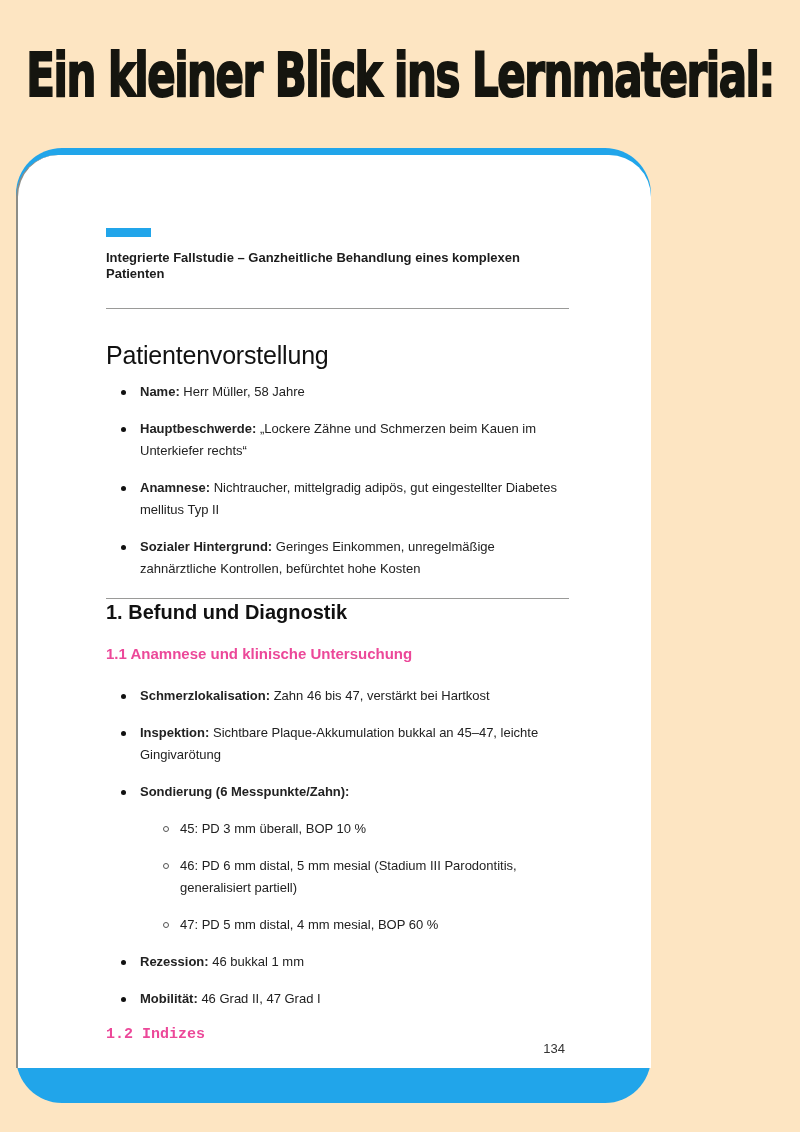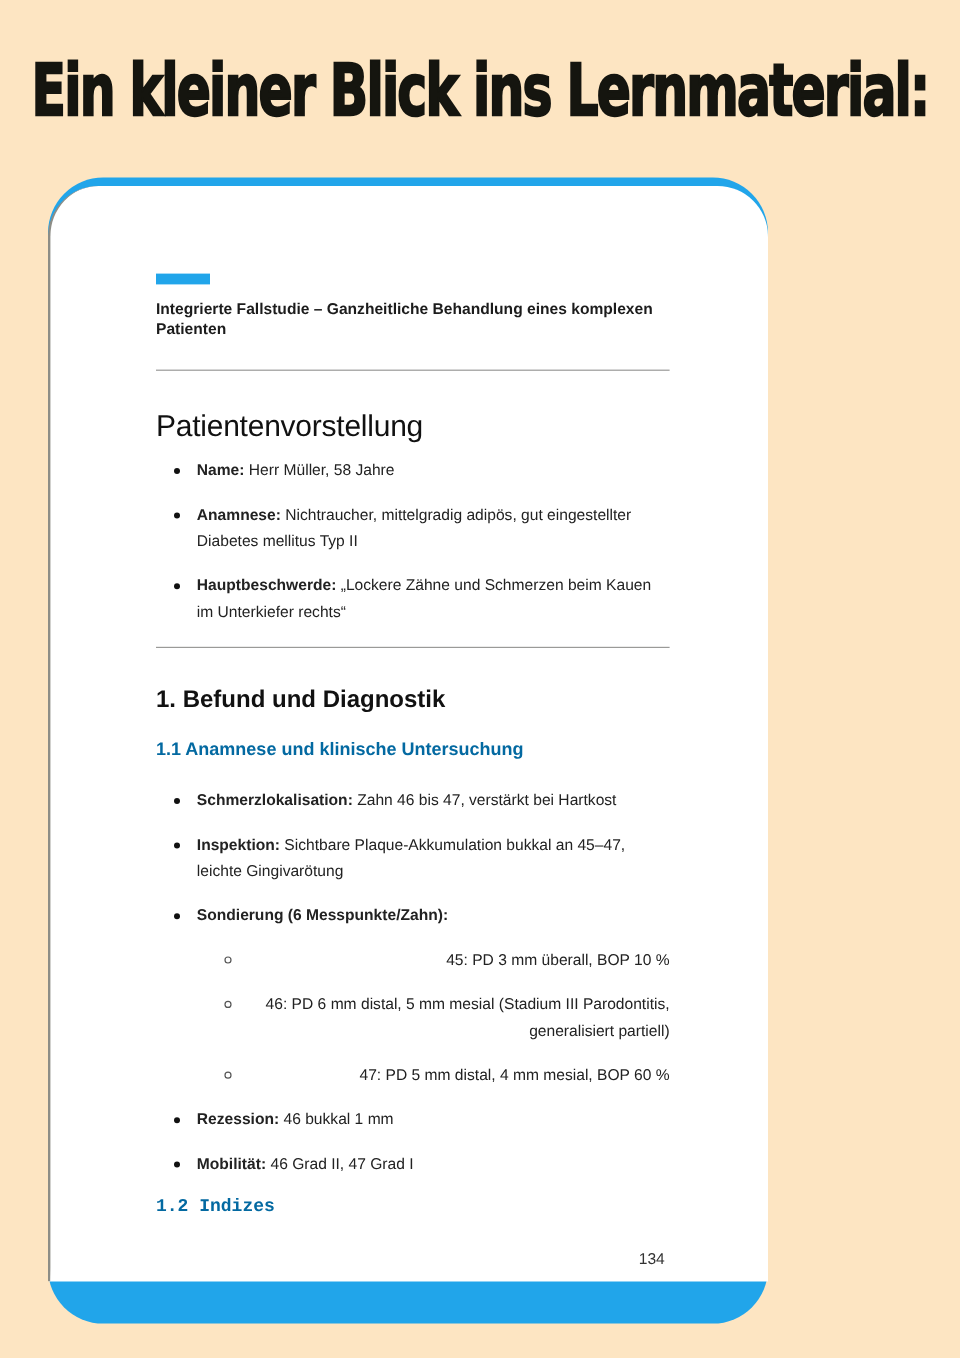--- a/index.html
+++ b/index.html
@@ -21,24 +21,25 @@
     line-height:96px;
     color:#15150f;
     -webkit-text-stroke:1.4px #15150f;
     transform:scaleY(1.42);
     transform-origin:center 48px;
     white-space:nowrap;
   }
 
   
   .card {
-    position:absolute; left:40px; top:148px;
+    position:absolute; left:16px; top:148px;
     width:600px; height:955px;
     background: var(--accent, #21A5EA);
     border-radius:46px;
+    padding-left:35px;
   }
   .page {
     position:absolute; left:0; right:0; top:7px; bottom:35px;
     background:#ffffff;
     border-radius:42px 42px 0 0;
     border-left:2px solid #8d8d86;
     box-sizing:border-box;
     padding:73px 82px 0 88px;
   }
 
@@ -47,32 +48,32 @@
   .doc-header {
     margin-top:13px;
     font-size:13px; font-weight:bold; color:#1c1c1c; line-height:16px;
   }
 
   .divider { height:0; border-top:1px solid #9a9a98; }
   .divider-1 { margin-top:26px; }
   .divider-2 { margin-top:18px; }
 
   .h1 { margin-top:30px; font-size:25px; font-weight:normal; color:#111; line-height:32px; letter-spacing:-0.2px; }
-  .h2 { margin-top:30px; font-size:20px; font-weight:bold; color:#111; line-height:26px; }
-  .h3 { margin-top:19px; font-size:15px; font-weight:bold; color:#0369a1; line-height:19px; }
+  .h2 { font-size:20px; font-weight:bold; color:#111; line-height:26px; }
+  .h3 { margin-top:19px; font-size:15px; font-weight:bold; color:#ec4899; line-height:19px; }
   .h3-2 { margin-top:14px;font-family:Liberation Mono, monospace; }
 
   ul.blist { list-style:none; margin:10px 0 0 0; padding:0; font-size:13px; color:#222; }
   ul.blist-2 { margin-top:22px; }
   li.b { position:relative; padding-left:34px; line-height:22px; margin-bottom:15px; }
   li.b::before {
     content:""; position:absolute; left:15px; top:9px;
     width:5px; height:5px; border-radius:50%; background:#111;
   }
-  li.sub { padding-left:74px;text-align:right; }
+  li.sub { padding-left:74px; }
   li.sub::before {
     left:57px; top:8px; width:4px; height:4px;
     background:transparent; border:1px solid #555;
   }
   .b-label { font-weight:bold; }
 
   .page-number {
     position:absolute; right:86px; bottom:12px;
     font-size:13px; color:#333;
   }
@@ -91,24 +92,27 @@
 
     <div class="divider divider-1"></div>
 
     <div class="h1">Patientenvorstellung</div>
 
     <ul class="blist">
       <li class="b">
         <span class="b-label">Name:</span><span> Herr Müller, 58 Jahre</span>
       </li>
       <li class="b">
+        <span class="b-label">Hauptbeschwerde:</span><span> „Lockere Zähne und Schmerzen beim Kauen im Unterkiefer rechts“</span>
+      </li>
+      <li class="b">
         <span class="b-label">Anamnese:</span><span> Nichtraucher, mittelgradig adipös, gut eingestellter Diabetes mellitus Typ II</span>
       </li>
       <li class="b">
-        <span class="b-label">Hauptbeschwerde:</span><span> „Lockere Zähne und Schmerzen beim Kauen im Unterkiefer rechts“</span>
+        <span class="b-label">Sozialer Hintergrund:</span><span> Geringes Einkommen, unregelmäßige zahnärztliche Kontrollen, befürchtet hohe Kosten</span>
       </li>
     </ul>
 
     <div class="divider divider-2"></div>
 
     <div class="h2">1. Befund und Diagnostik</div>
 
     <div class="h3">1.1 Anamnese und klinische Untersuchung</div>
 
     <ul class="blist blist-2">

